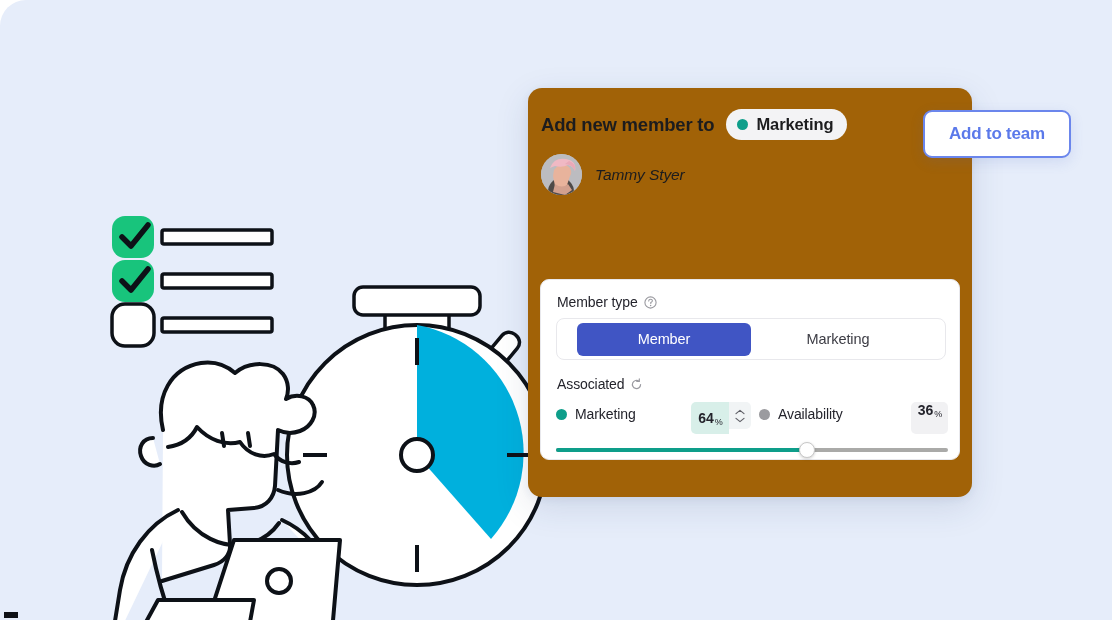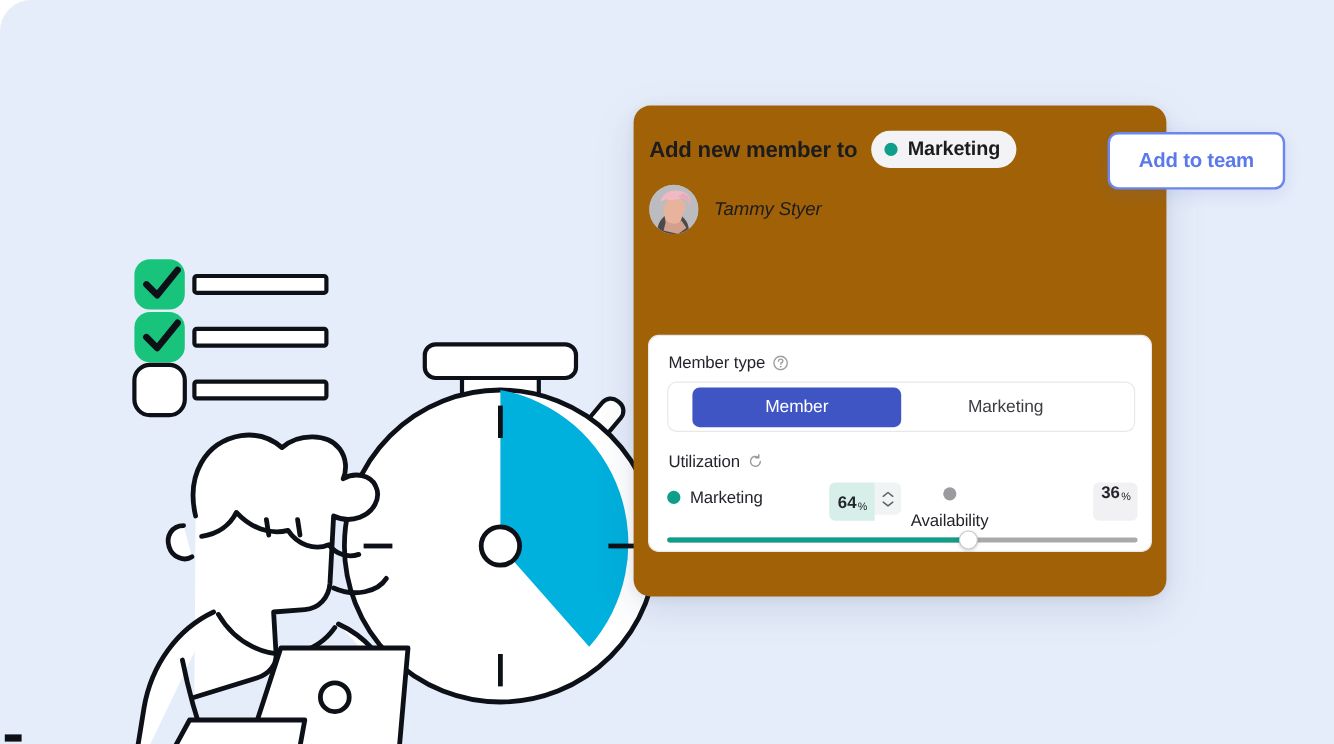--- a/index.html
+++ b/index.html
@@ -215,21 +215,21 @@
     width: 11px; height: 11px;
     border-radius: 50%;
     flex: 0 0 auto;
   }
   .util-name {
     font-size: 14px;
     color: #24242c;
     letter-spacing: -0.1px;
   }
   #util-marketing { left: 0px; }
-  #util-availability { left: 203px; flex-direction: column; }
+  #util-availability { left: 203px; }
 
   .value-box {
     position: absolute;
     top: 0px;
     height: 27px;
     border-radius: 5px;
     display: flex;
     align-items: center;
     justify-content: center;
     padding: 16px 8px;
@@ -427,21 +427,21 @@
           </svg>
         </span>
       </span>
 
       <div class="segmented">
         <button class="seg-btn active">Member</button>
         <button class="seg-btn">Marketing</button>
       </div>
 
       <span class="section-label" id="utilization-label">
-        <span>Utilization</span>
+        <span>Associated</span>
         <span class="reset-icon">
           <svg width="13" height="13" viewBox="0 0 13 13">
             <path d="M10.6 6.5 a4.1 4.1 0 1 1 -1.6 -3.3" fill="none" stroke="#9a9aa0" stroke-width="1.2" stroke-linecap="round"></path>
             <path d="M9.3 0.9 l0 2.6 l-2.6 0" fill="none" stroke="#9a9aa0" stroke-width="1.2" stroke-linecap="round" stroke-linejoin="round"></path>
           </svg>
         </span>
       </span>
 
       <div class="util-row">
 

